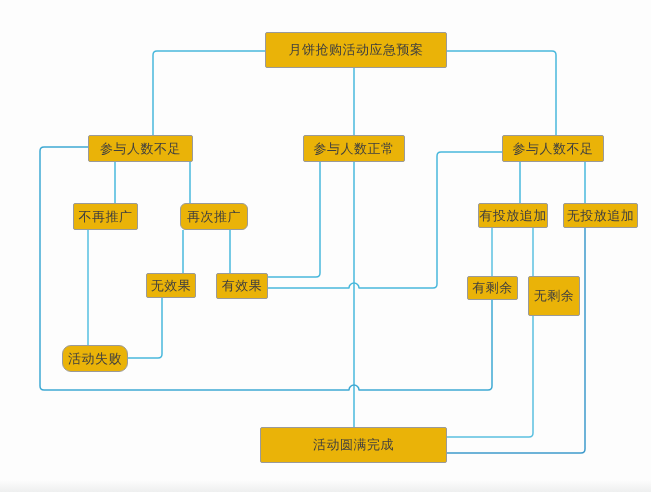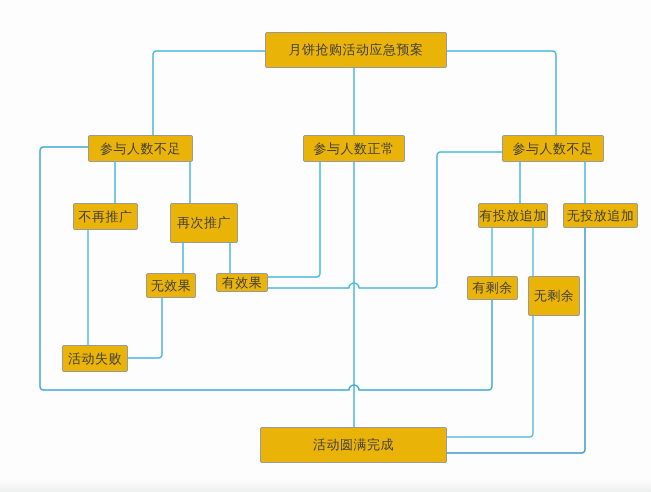--- a/index.html
+++ b/index.html
@@ -55,42 +55,42 @@
       </div>
       <div class="node" style="left: 303px; top: 135px; width: 102px; height: 27px;">
         <span>参与人数正常</span>
       </div>
       <div class="node" style="left: 502px; top: 135px; width: 102px; height: 27px;">
         <span>参与人数不足</span>
       </div>
       <div class="node" style="left: 73px; top: 203px; width: 65px; height: 27px; align-items: center;">
         <span>不再推广</span>
       </div>
-      <div class="node" style="left: 170px; top: 203px; width: 68px; height: 40px;">
+      <div class="node" style="left: 180px; top: 203px; width: 68px; height: 27px; border-radius: 6px;">
         <span>再次推广</span>
       </div>
       <div class="node" style="left: 146px; top: 273px; width: 50px; height: 25px;">
         <span>无效果</span>
       </div>
-      <div class="node" style="left: 216px; top: 273px; width: 52px; height: 19px;">
+      <div class="node" style="left: 216px; top: 273px; width: 52px; height: 26px;">
         <span>有效果</span>
       </div>
       <div class="node" style="left: 478px; top: 203px; width: 70px; height: 25px;">
         <span>有投放追加</span>
       </div>
       <div class="node" style="left: 563px; top: 203px; width: 75px; height: 25px;">
         <span>无投放追加</span>
       </div>
       <div class="node" style="left: 467px; top: 276px; width: 51px; height: 24px;">
         <span>有剩余</span>
       </div>
       <div class="node" style="left: 528px; top: 276px; width: 52px; height: 40px;">
         <span>无剩余</span>
       </div>
-      <div class="node" style="left: 62px; top: 345px; width: 66px; height: 27px;">
+      <div class="node" style="left: 62px; top: 345px; width: 66px; height: 27px; border-radius: 9px;">
         <span>活动失败</span>
       </div>
       <div class="node" style="left: 260px; top: 427px; width: 187px; height: 36px; font-family: Liberation Serif, serif;">
         <span>活动圆满完成</span>
       </div>
     </div>
   <div class="bottom-strip"></div>
 </div>
 
 </body></html>

